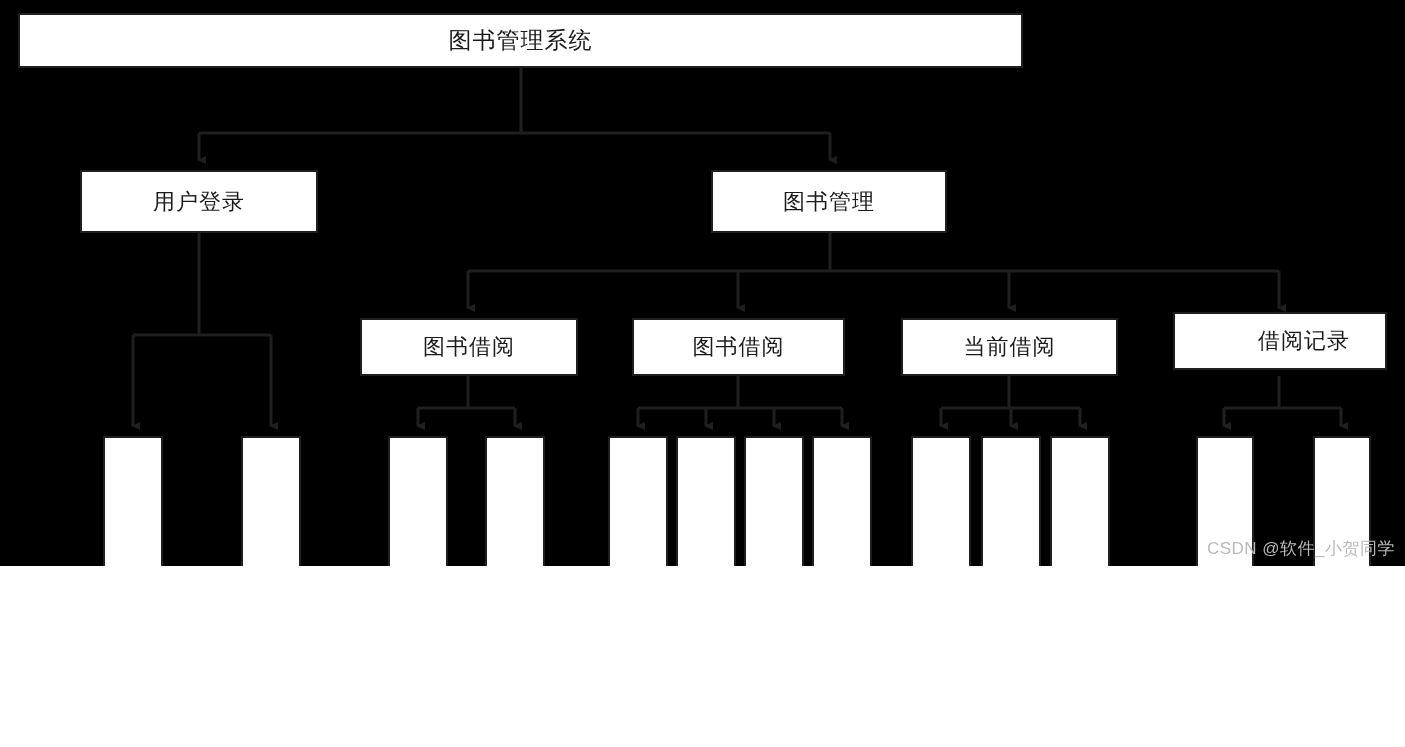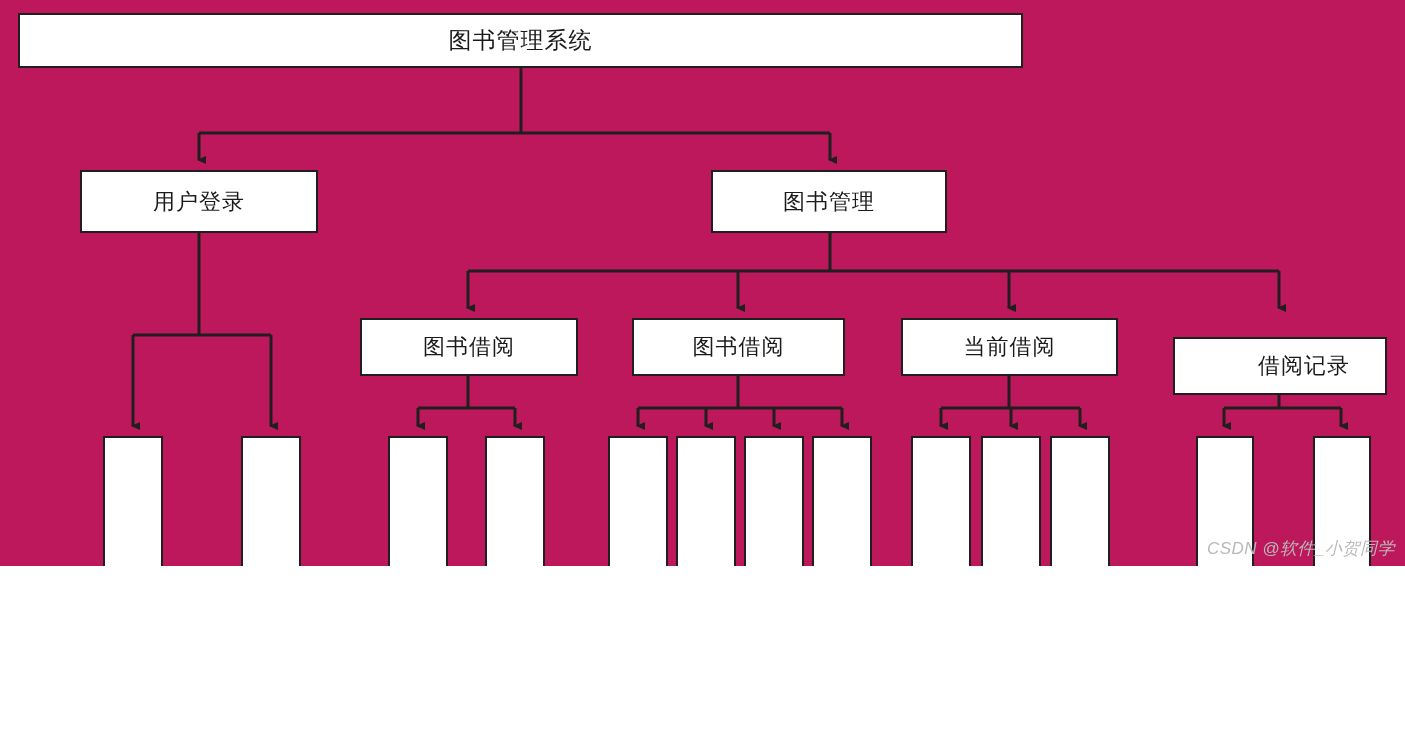--- a/index.html
+++ b/index.html
@@ -7,21 +7,21 @@
     padding: 0;
     background: #ffffff;
   }
   body {
     font-family: "Liberation Sans", "DejaVu Sans", sans-serif;
   }
   #canvas {
     position: relative;
     width: 1405px;
     height: 566px;
-    background: #be185d;
+    background: #000000;
     overflow: hidden;
   }
   #edges {
     position: absolute;
     left: 0;
     top: 0;
     width: 1405px;
     height: 747px;
     pointer-events: none;
   }
@@ -66,21 +66,20 @@
   }
   #watermark {
     position: absolute;
     right: 10px;
     bottom: 6px;
     font-size: 17px;
     color: #b9b9b9;
     letter-spacing: 0.5px;
     white-space: nowrap;
     pointer-events: none;
-    font-style: italic;
   }
 </style>
 </head>
 <body>
 
 <div id="canvas">
 
   <svg id="edges" viewBox="0 0 1405 747" xmlns="http://www.w3.org/2000/svg">
     <defs>
       <marker id="arrow" markerWidth="10" markerHeight="10" refX="4" refY="7" orient="auto" markerUnits="userSpaceOnUse">
@@ -147,21 +146,21 @@
 
   <div class="node h" style="left:360px; top:318px; width:218px; height:58px;">
     <span class="label">图书借阅</span>
   </div>
   <div class="node h" style="left:632px; top:318px; width:213px; height:58px;">
     <span class="label">图书借阅</span>
   </div>
   <div class="node h" style="left:901px; top:318px; width:217px; height:58px;">
     <span class="label">当前借阅</span>
   </div>
-  <div class="node h" style="left:1173px; top:337px; width:214px; height:58px;padding-left:48px;">
+  <div class="node h" style="left:1173px; top:312px; width:214px; height:58px;padding-left:48px;">
     <span class="label">借阅记录</span>
   </div>
 
   <div class="node v" style="left:103px; top:436px; width:60px; height:299px;">
     <span class="label">用户登录</span>
   </div>
   <div class="node v" style="left:241px; top:436px; width:60px; height:299px;">
     <span class="label">注销登录</span>
   </div>
 

